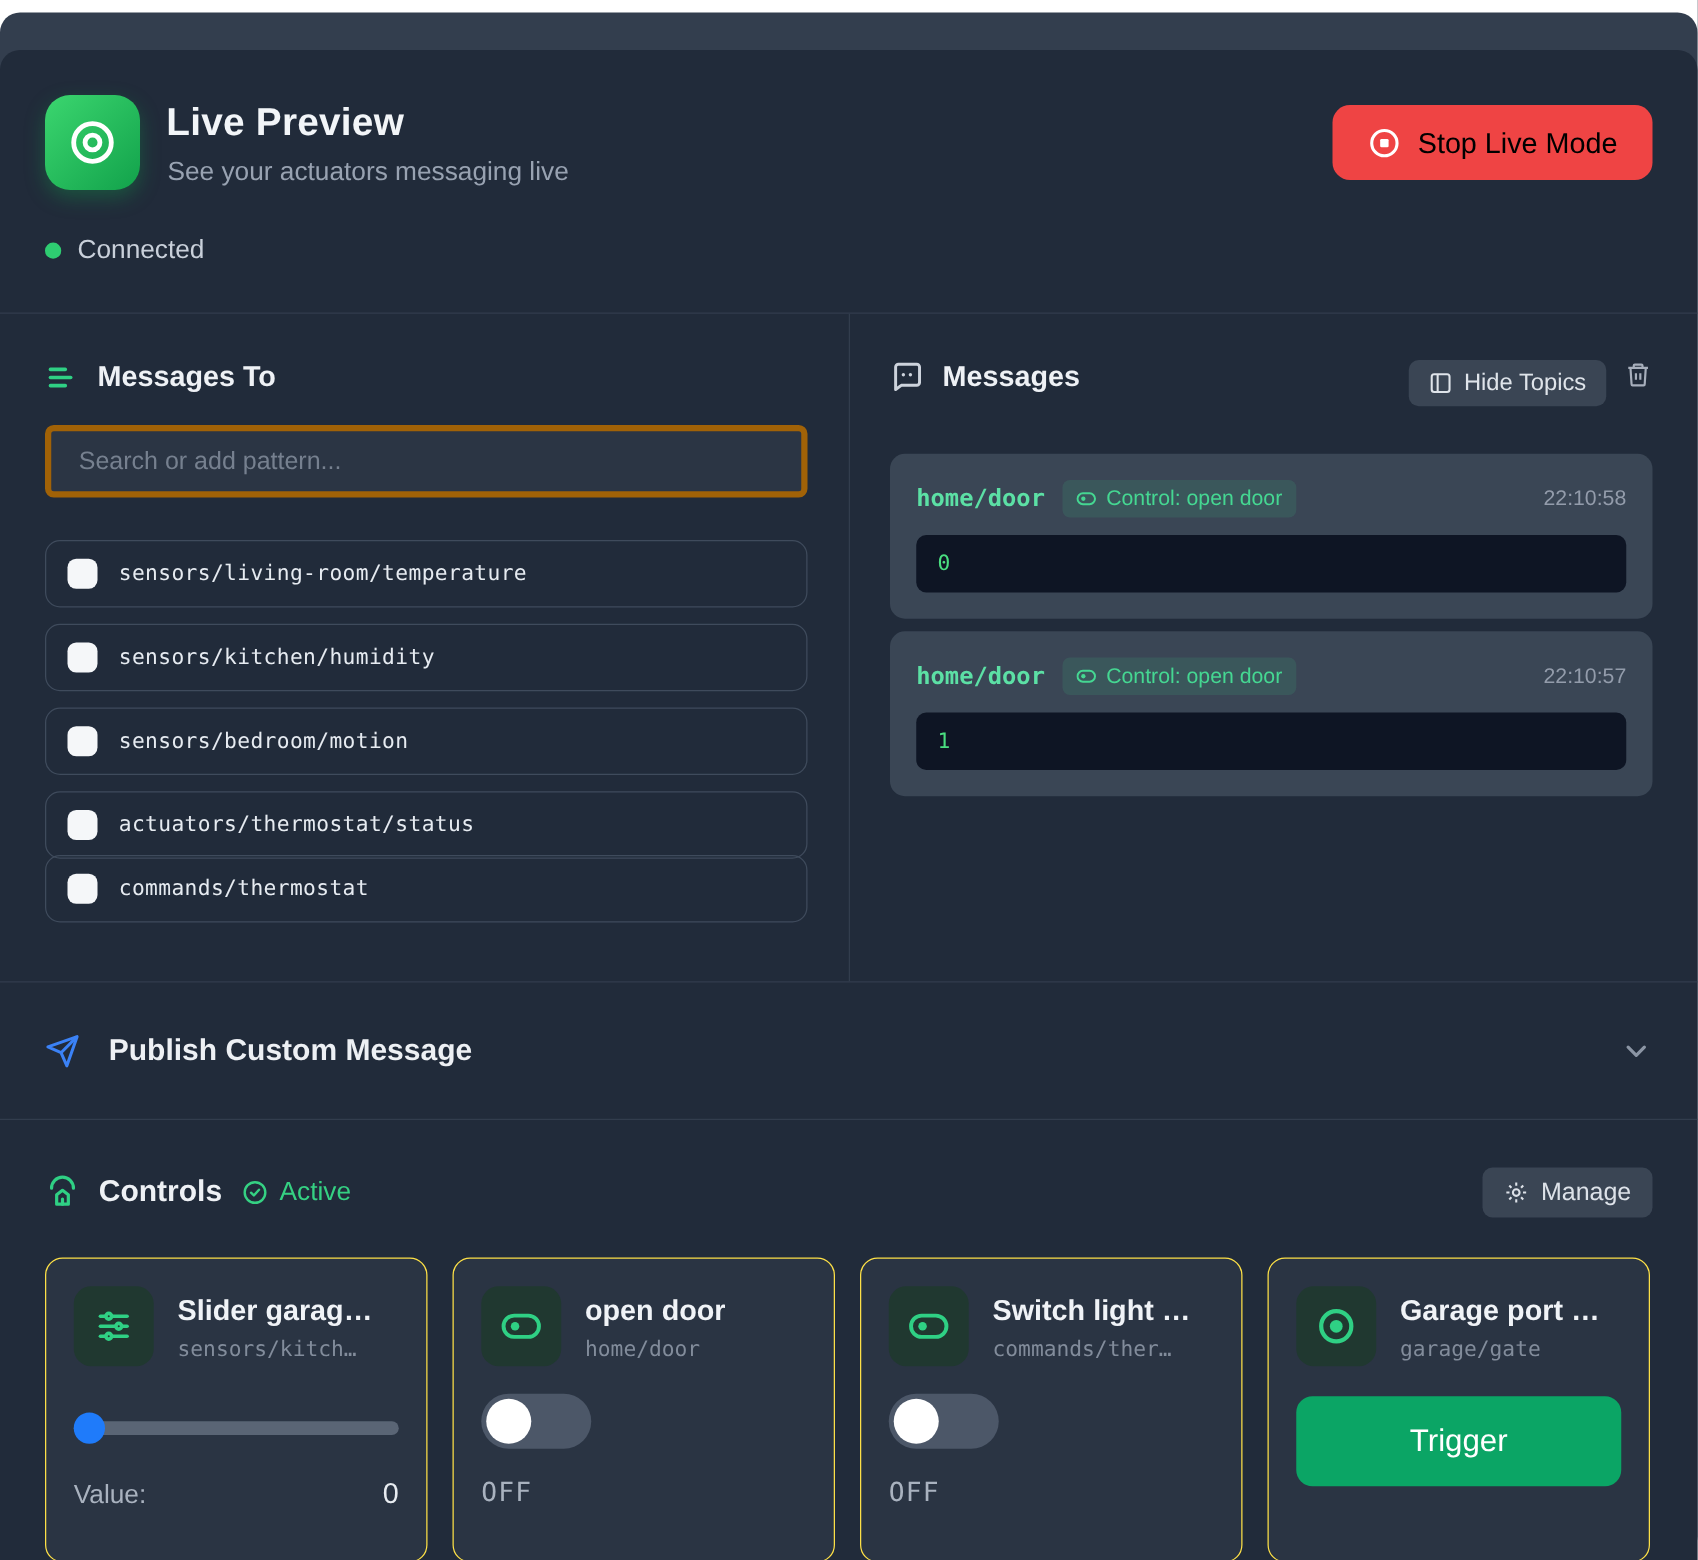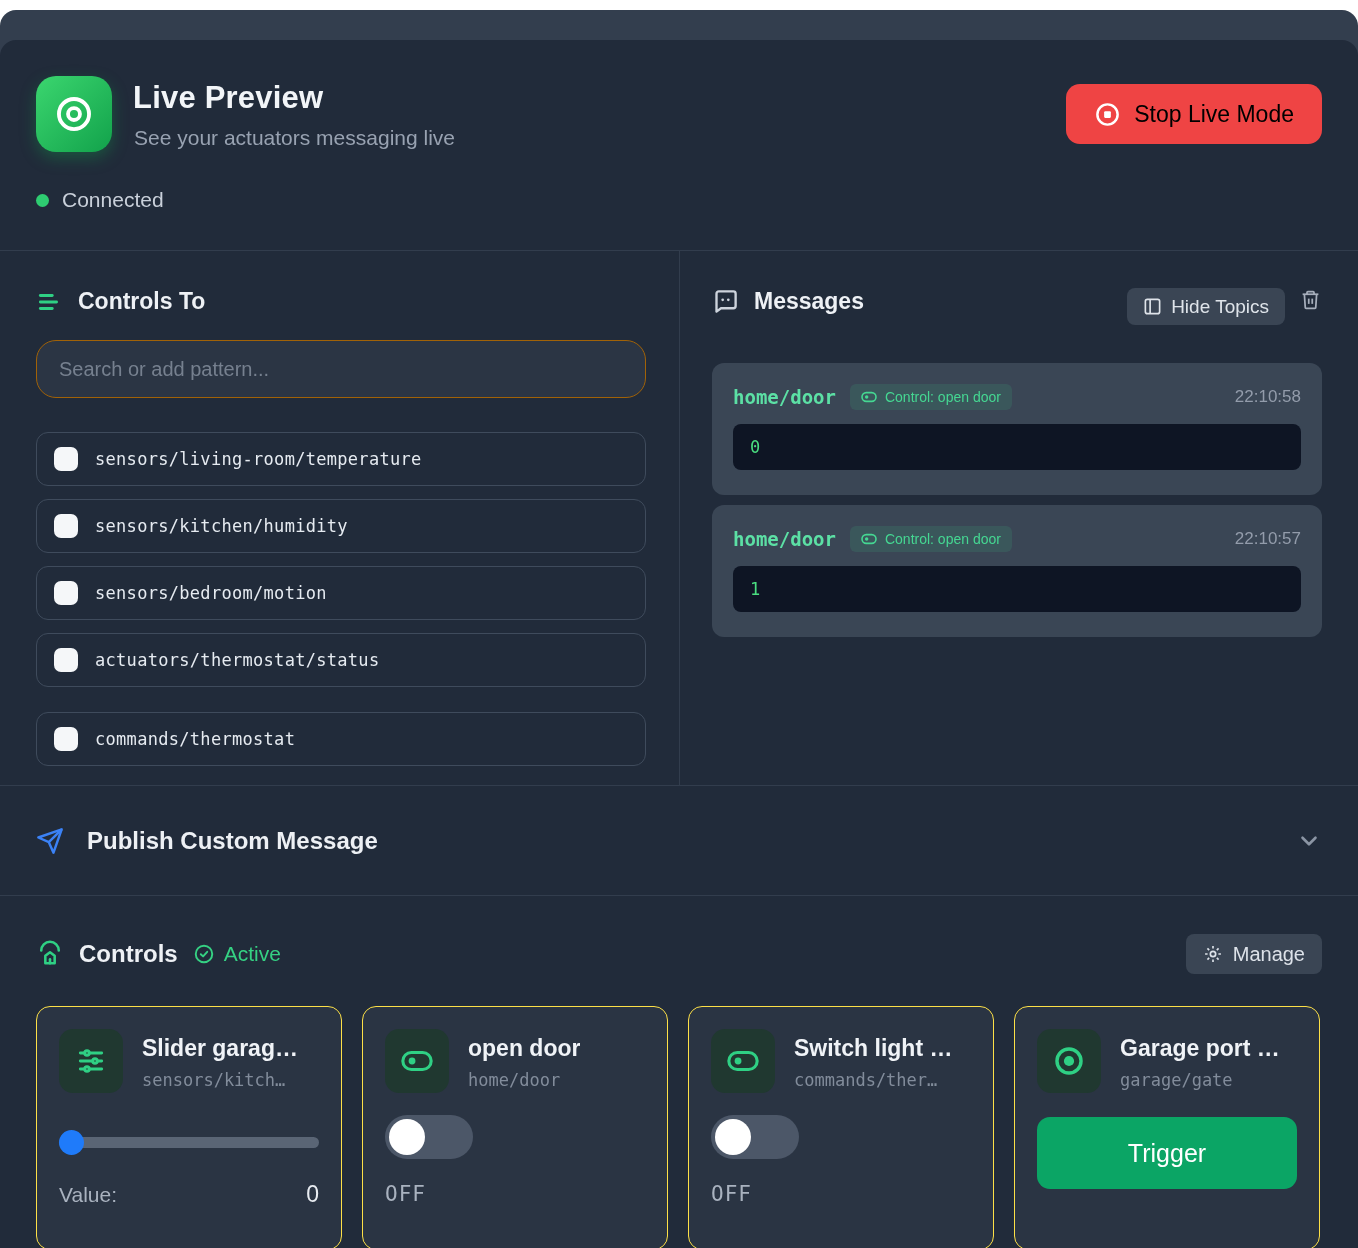--- a/index.html
+++ b/index.html
@@ -21,38 +21,38 @@
   .status-row { position:absolute; left:36px; top:148px; display:flex; align-items:center; gap:13px; }
   .status-dot { width:13px; height:13px; border-radius:50%; background:#2ecc71; }
   .status-txt { font-size:21px; color:#c9d0da; }
 
   .div-h { position:absolute; left:0; width:1358px; height:1px; background:#323d4d; }
   .div-v { position:absolute; left:679px; top:211px; width:1px; height:534px; background:#323d4d; }
 
   
   .sec-head { position:absolute; display:flex; align-items:center; gap:16px; }
   .sec-title { font-size:23px; font-weight:700; color:#eef1f5; }
-  .search-box { position:absolute; left:36px; top:300px; width:610px; height:58px; background:#2b3544; border:1px solid #a16207;
-                border-radius:20px; color:#e8ecf1; font-size:20px; padding:0 22px; outline:none; }
+  .search-box { position:absolute; left:36px; top:300px; width:610px; height:58px; background:#2b3544; border:5px solid #a16207;
+                border-radius:7px; color:#e8ecf1; font-size:20px; padding:0 22px; outline:none; }
   .search-box::placeholder { color:#76808f; }
   .topic-item { position:absolute; left:36px; width:610px; height:54px; border:1.5px solid #3f4b5c; border-radius:12px;
                 display:flex; align-items:center; gap:17px; padding:0 17px; cursor:pointer; }
   .checkbox { width:24px; height:24px; border-radius:7px; background:#f5f7f9; flex:none; }
   .topic-label { font-size:17px; color:#e6ebf1; letter-spacing:.3px;text-align:right; }
 
   
   .msg-head { position:absolute; left:712px; top:248px; width:610px; display:flex; align-items:flex-start; gap:15px; }
   .hide-btn { margin-left:auto; height:37px; padding:0 16px; background:#3a4554; border:none; border-radius:8px;
               color:#dfe4ea; font-size:19px; font-family:"Liberation Sans",sans-serif; display:flex; align-items:center; gap:9px; cursor:pointer; }
   .trash-btn { width:22px; height:22px; color:#a7afbc; cursor:pointer; display:flex; align-items:center; }
   .msg-card { position:absolute; left:712px; width:610px; height:132px; background:#3a4655; border-radius:12px; padding:21px 21px; }
   .msg-top { display:flex; align-items:center; gap:14px; }
   .msg-topic { font-size:19px; font-weight:700; color:#5ce0a5; }
   .msg-badge { display:flex; align-items:center; gap:8px; background:rgba(62,214,140,.12); border-radius:6px;
-               padding:5px 11px; font-size:14px; color:#45d792; }
+               padding:5px 11px; font-size:17px; color:#45d792; }
   .msg-time { margin-left:auto; font-size:17px; color:#939cab; }
   .msg-payload { margin-top:14px; height:46px; background:#0e1524; border-radius:8px; display:flex; align-items:center;
                  padding:0 17px; font-size:17px; color:#4ade80; }
 
   
   .pub-row { position:absolute; left:0; top:746px; width:1358px; height:109px; display:flex; align-items:center; padding:0 36px; gap:23px; cursor:pointer; }
   .pub-title { font-size:24px; font-weight:700; color:#edf0f4; }
   .chevron { margin-left:auto; color:#8b95a4; display:flex; }
 
   
@@ -118,41 +118,41 @@
   <div class="div-v"></div>
 
   <div class="sec-head" style="left:36px; top:248px;">
     <span style="color:#2fd084">
       <svg width="26" height="26" viewBox="0 0 24 24" fill="none" stroke="currentColor" stroke-width="2.6" stroke-linecap="round">
         <line x1="4" y1="6" x2="15" y2="6"></line>
           <line x1="4" y1="12" x2="19" y2="12"></line>
           <line x1="4" y1="18" x2="15" y2="18"></line>
       </svg>
     </span>
-    <span class="sec-title">Controls To</span>
+    <span class="sec-title">Messages To</span>
   </div>
   <input class="search-box" placeholder="Search or add pattern..." style="">
 
   <div class="topic-item" style="top:392px">
     <span class="checkbox"></span>
     <span class="topic-label mono">sensors/living-room/temperature</span>
   </div>
   <div class="topic-item" style="top:459px">
     <span class="checkbox"></span>
     <span class="topic-label mono">sensors/kitchen/humidity</span>
   </div>
   <div class="topic-item" style="top:526px">
     <span class="checkbox"></span>
     <span class="topic-label mono">sensors/bedroom/motion</span>
   </div>
   <div class="topic-item" style="top:593px">
     <span class="checkbox"></span>
     <span class="topic-label mono">actuators/thermostat/status</span>
   </div>
-  <div class="topic-item" style="top:672px">
+  <div class="topic-item" style="top:644px">
     <span class="checkbox"></span>
     <span class="topic-label mono">commands/thermostat</span>
   </div>
 
   <div class="msg-head">
     <span style="color:#cdd3dc">
       <svg width="27" height="27" viewBox="0 0 24 24" fill="none" stroke="currentColor" stroke-width="2.1" stroke-linejoin="round">
         <path d="M21 16a2 2 0 0 1-2 2H8l-4 3V5a2 2 0 0 1 2-2h13a2 2 0 0 1 2 2z"></path>
         <circle cx="9.5" cy="10.5" r="1.2" fill="currentColor" stroke="none"></circle>
         <circle cx="14.5" cy="10.5" r="1.2" fill="currentColor" stroke="none"></circle>

